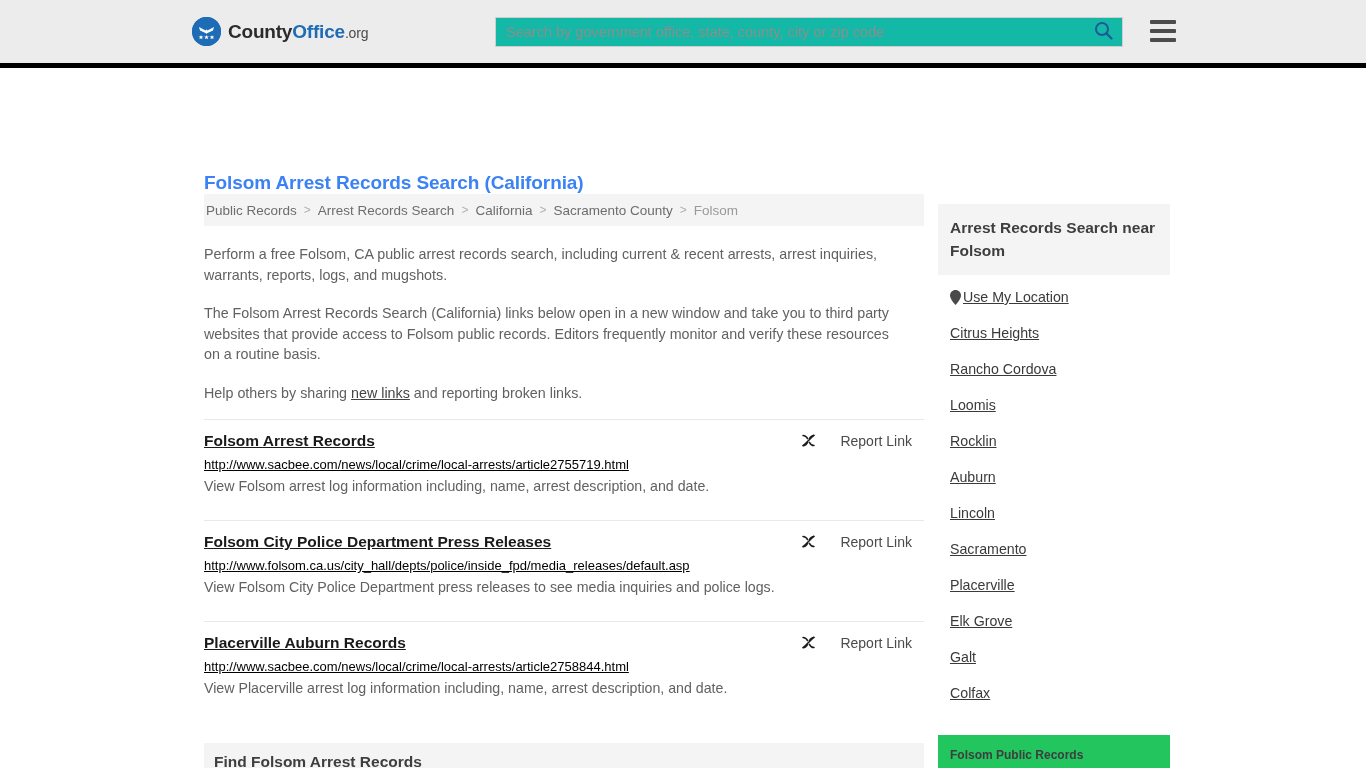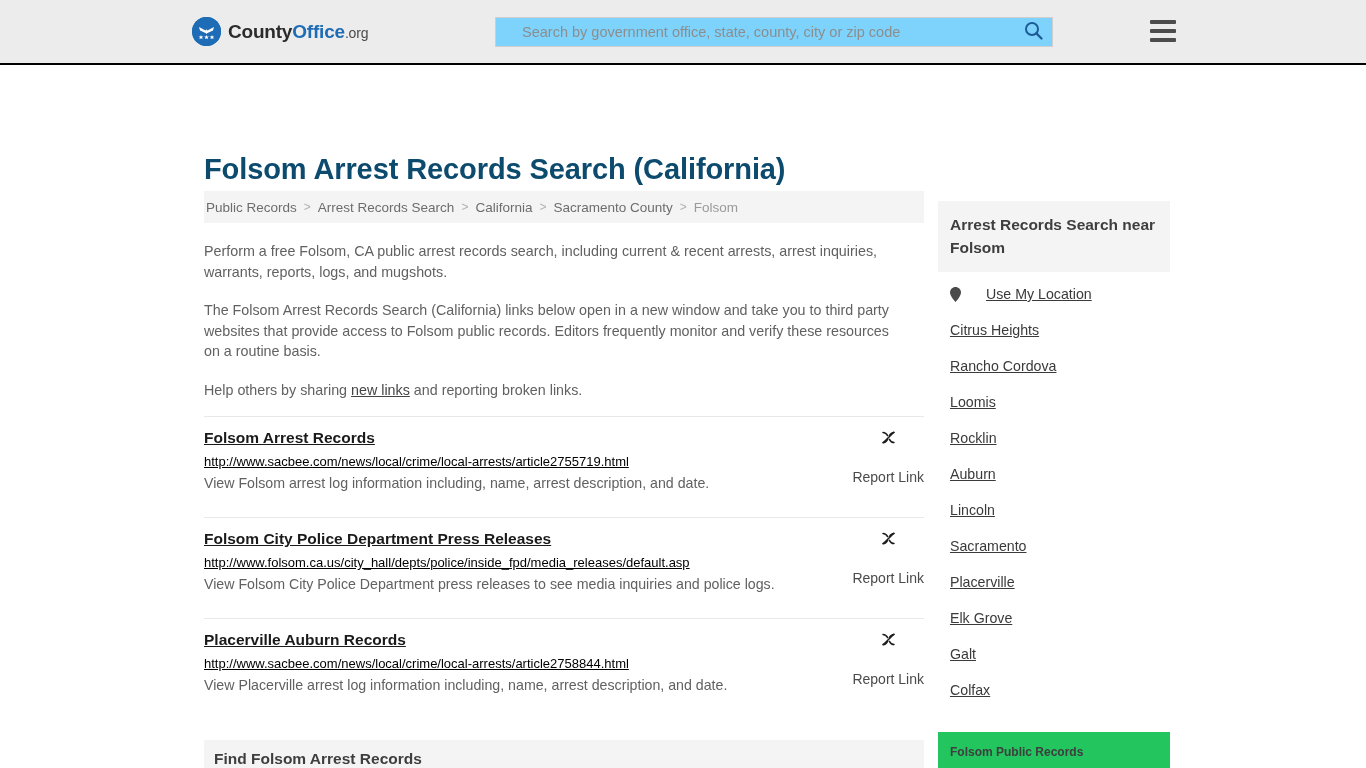--- a/index.html
+++ b/index.html
@@ -13,21 +13,21 @@
     height: 768px;
     overflow: hidden;
     color: #555555;
     font-size: 14px;
   }
 
   
   .site-header {
     height: 63px;
     background: #ececec;
-    border-bottom: 2px solid #000000;
+    border-bottom: 5px solid #000000;
     display: flex;
     align-items: center;
     position: relative;
   }
   .logo-wrap {
     display: flex;
     align-items: center;
     margin-left: 192px;
     text-decoration: none;
   }
@@ -48,28 +48,27 @@
     white-space: nowrap;
   }
   .logo-text .b { color: #1d6cb5; font-weight: bold; }
   .logo-text .n { font-weight: bold; }
   .logo-text .org { font-size: 14px; color: #4a4a4a; }
 
   .search-wrap {
     position: absolute;
     left: 495px;
     top: 17px;
-    width: 558px;
+    width: 628px;
     height: 30px;
-    background: #7dd3fc;
+    background: #14b8a6;
     border: 1px solid #cfcfcf;
     display: flex;
     align-items: center;
     box-sizing: border-box;
-    padding-left: 16px;
   }
   .search-input {
     border: 0;
     outline: 0;
     flex: 1 1 auto;
     height: 26px;
     padding: 0 10px;
     font-size: 14.5px;
     font-family: "Liberation Sans", sans-serif;
     color: #333;
@@ -106,24 +105,24 @@
     border-radius: 1px;
   }
   .page-inner {
     width: 1366px;
     position: relative;
   }
   h1.page-title {
     margin: 0;
     position: absolute;
     left: 204px;
-    top: 88px;
-    font-size: 29px;
+    top: 104px;
+    font-size: 19px;
     font-weight: bold;
-    color: #0c4a6e;
+    color: #3b82f6;
     letter-spacing: -0.1px;
   }
 
   .content-col {
     position: absolute;
     left: 204px;
     top: 126px;
     width: 720px;
   }
   .side-col {
@@ -192,30 +191,29 @@
     word-break: break-all;
   }
   .result-desc {
     display: block;
     margin-top: 6px;
     font-size: 14.2px;
     color: #616161;
   }
   .report-link {
     position: absolute;
-    right: 0;
+    right: 12px;
     top: 12px;
     display: flex;
     align-items: center;
     gap: 23px;
     text-decoration: none;
     color: #4a4a4a;
     font-size: 14px;
     cursor: pointer;
-    flex-direction: column;
   }
   .broken-chain-icon { width: 17px; height: 17px; flex: none; }
 
   
   .section-head {
     background: #f4f4f4;
     height: 38px;
     display: flex;
     align-items: center;
     padding-left: 10px;
@@ -231,21 +229,21 @@
     padding: 12px 14px 13px 12px;
     font-size: 15.5px;
     font-weight: bold;
     color: #3e3e3e;
     line-height: 23px;
   }
   .side-list { margin-top: 4px; }
   .side-item {
     display: flex;
     align-items: center;
-    gap: 25px;
+    gap: 2px;
     height: 36px;
     padding-left: 12px;
   }
   .side-item a {
     color: #3a3a3a;
     text-decoration: underline;
     font-size: 14.2px;
   }
   .pin-icon { width: 11px; height: 15px; flex: none; }
 

